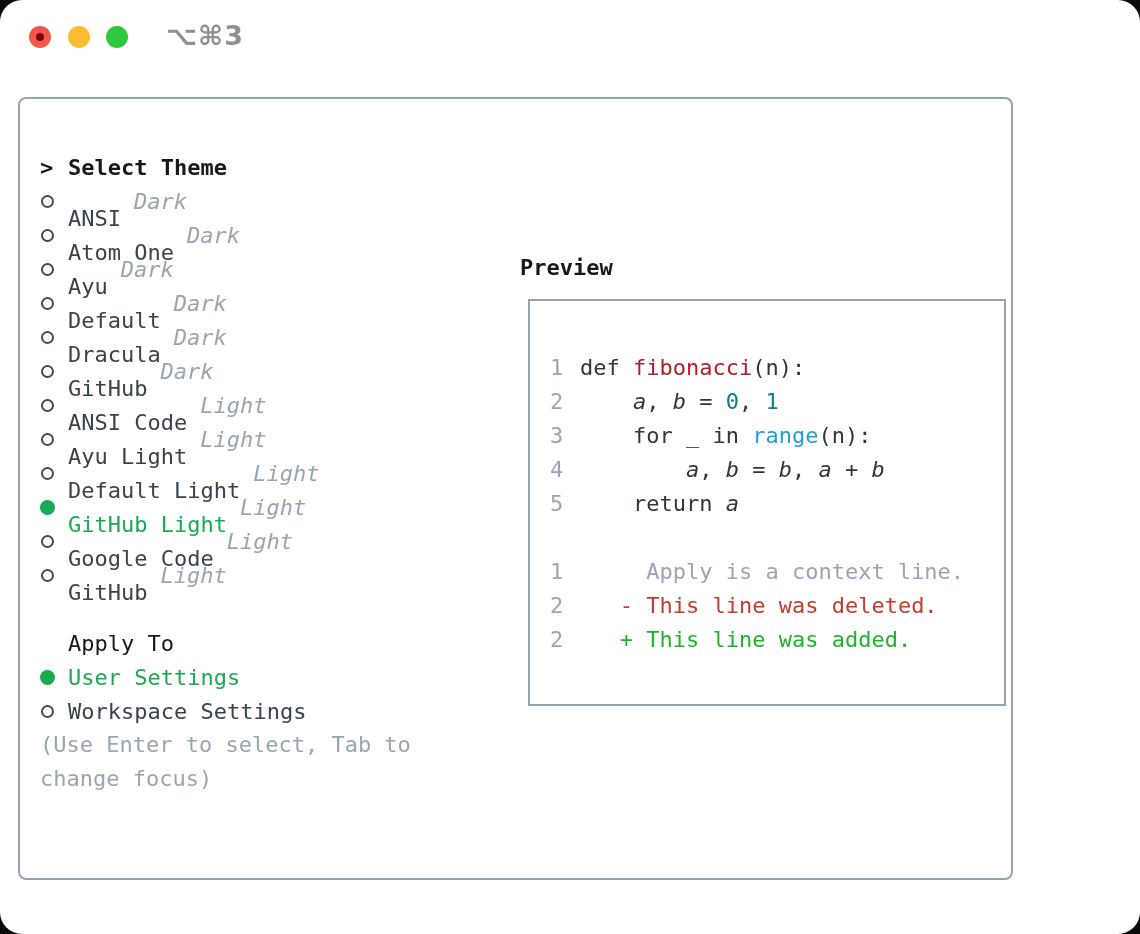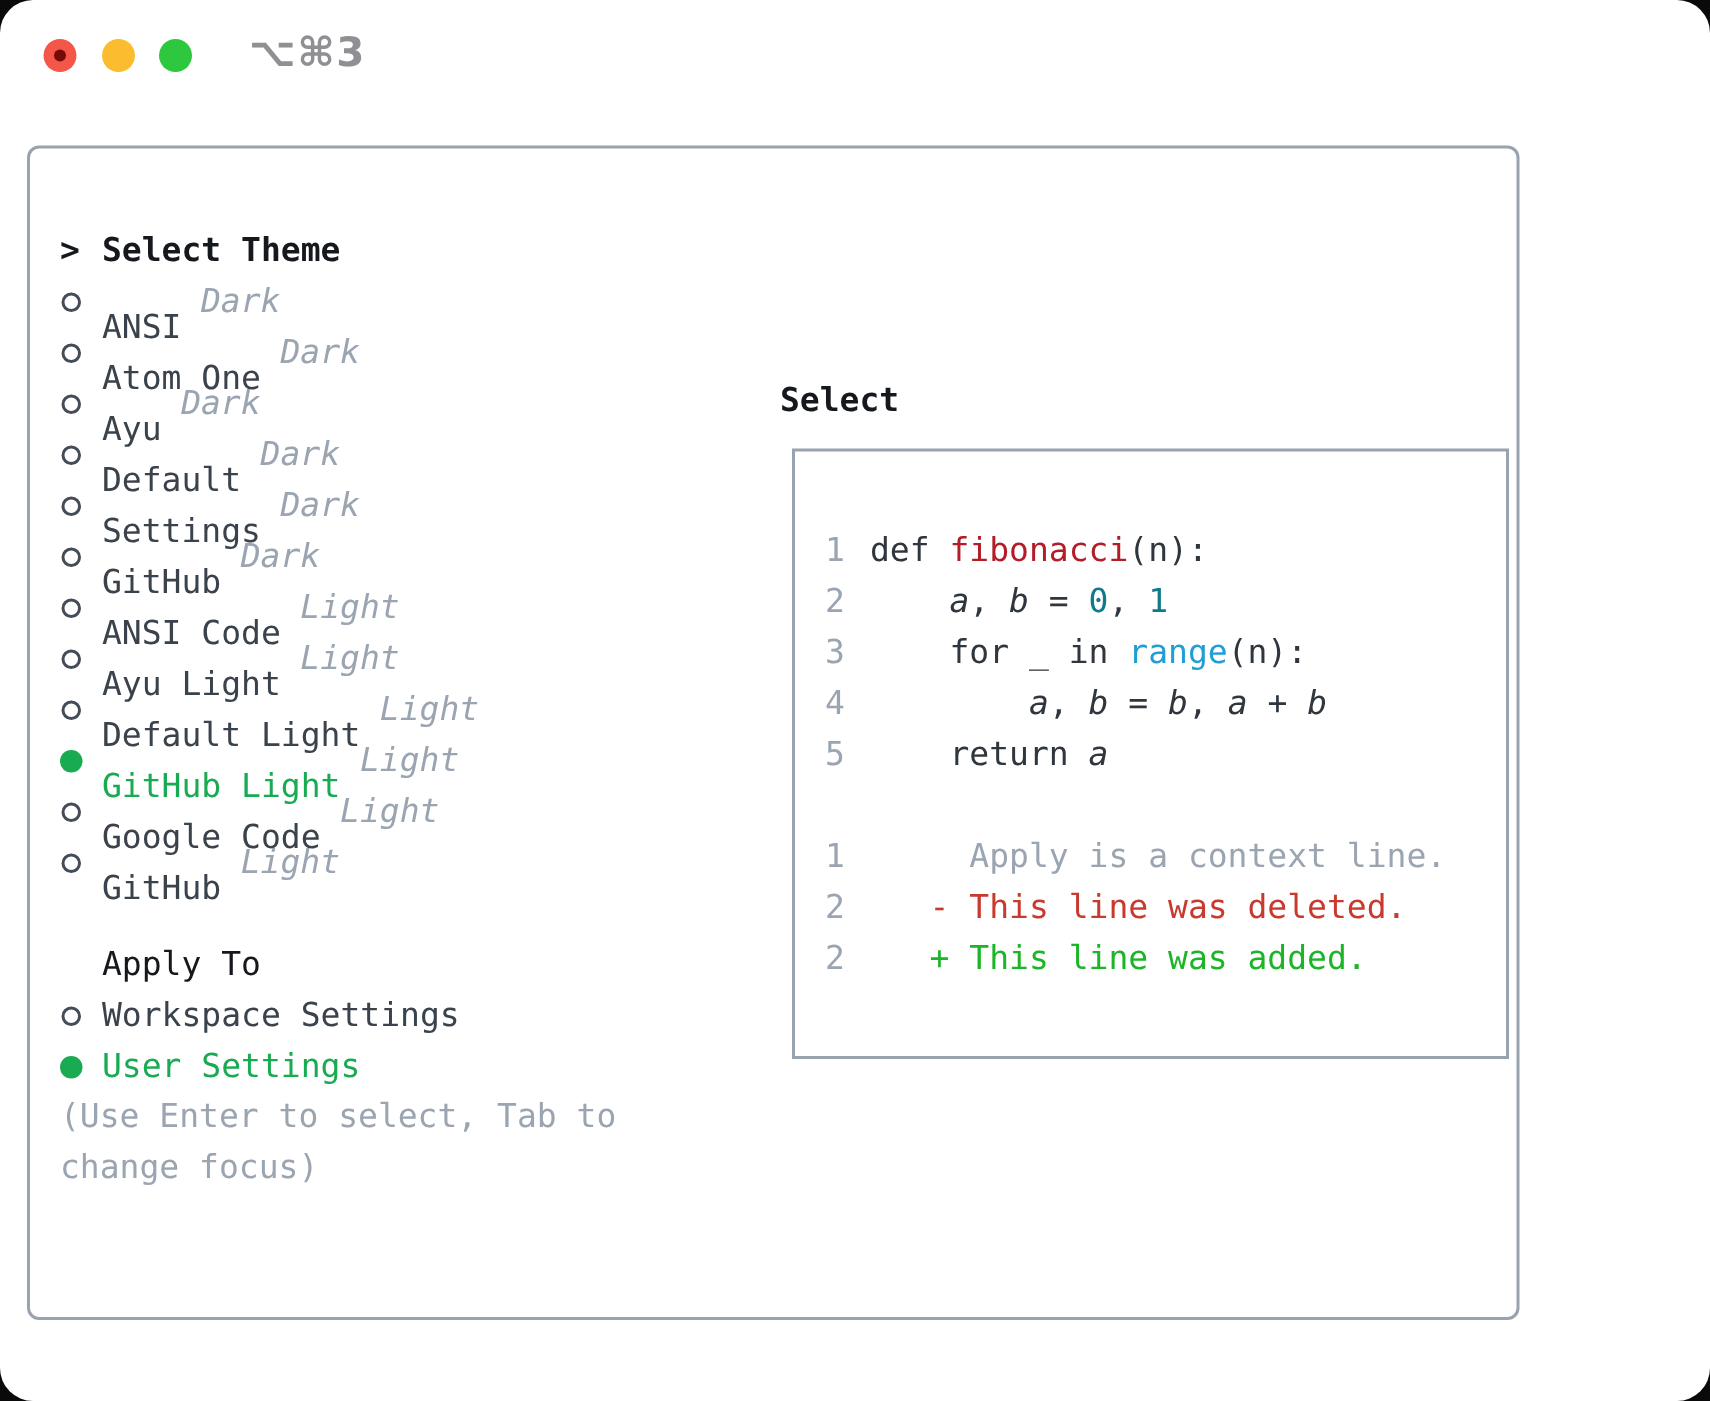--- a/index.html
+++ b/index.html
@@ -96,43 +96,43 @@
     <div class="left-col">
       <div class="row">
         <span class="marker prompt-char">&gt;</span><span class="panel-title">Select Theme</span>
       </div>
 
       <div>
           <div class="row theme-row"><span class="marker"><span class="ring"></span></span><span class="theme-name">ANSI</span><span class="variant">Dark</span></div>
           <div class="row theme-row"><span class="marker"><span class="ring"></span></span><span class="theme-name">Atom One</span><span class="variant">Dark</span></div>
           <div class="row theme-row"><span class="marker"><span class="ring"></span></span><span class="theme-name">Ayu</span><span class="variant">Dark</span></div>
           <div class="row theme-row"><span class="marker"><span class="ring"></span></span><span class="theme-name">Default</span><span class="variant">Dark</span></div>
-          <div class="row theme-row"><span class="marker"><span class="ring"></span></span><span class="theme-name">Settings</span><span class="variant">Dark</span></div>
+          <div class="row theme-row"><span class="marker"><span class="ring"></span></span><span class="theme-name">Dracula</span><span class="variant">Dark</span></div>
           <div class="row theme-row"><span class="marker"><span class="ring"></span></span><span class="theme-name">GitHub</span><span class="variant">Dark</span></div>
           <div class="row theme-row"><span class="marker"><span class="ring"></span></span><span class="theme-name">ANSI Code</span><span class="variant">Light</span></div>
           <div class="row theme-row"><span class="marker"><span class="ring"></span></span><span class="theme-name">Ayu Light</span><span class="variant">Light</span></div>
           <div class="row theme-row"><span class="marker"><span class="ring"></span></span><span class="theme-name">Default Light</span><span class="variant">Light</span></div>
           <div class="row theme-row"><span class="marker"><span class="dot-selected"></span></span><span class="theme-name selected">GitHub Light</span><span class="variant">Light</span></div>
           <div class="row theme-row"><span class="marker"><span class="ring"></span></span><span class="theme-name">Google Code</span><span class="variant">Light</span></div>
           <div class="row theme-row"><span class="marker"><span class="ring"></span></span><span class="theme-name">GitHub</span><span class="variant">Light</span></div>
         </div>
 
       <div class="row apply-title">
         <span class="label-indent">Apply To</span>
       </div>
 
       <div>
+          <div class="row"><span class="marker"><span class="dot-selected"></span></span><span class="apply-label selected">User Settings</span></div>
           <div class="row"><span class="marker"><span class="ring"></span></span><span class="apply-label">Workspace Settings</span></div>
-          <div class="row"><span class="marker"><span class="dot-selected"></span></span><span class="apply-label selected">User Settings</span></div>
         </div>
 
       <div class="hint">(Use Enter to select, Tab to change focus)</div>
     </div>
 
-    <div class="preview-title">Select</div>
+    <div class="preview-title">Preview</div>
     <div class="preview-box">
         <div class="pline"><span class="gutter">1</span><span class="tk-plain">def </span><span class="tk-func">fibonacci</span><span class="tk-plain">(n):</span></div>
         <div class="pline"><span class="gutter">2</span><span class="tk-plain">    </span><span class="tk-var">a</span><span class="tk-plain">, </span><span class="tk-var">b</span><span class="tk-plain"> = </span><span class="tk-num">0</span><span class="tk-plain">, </span><span class="tk-num">1</span></div>
         <div class="pline"><span class="gutter">3</span><span class="tk-plain">    for _ in </span><span class="tk-builtin">range</span><span class="tk-plain">(n):</span></div>
         <div class="pline"><span class="gutter">4</span><span class="tk-plain">        </span><span class="tk-var">a</span><span class="tk-plain">, </span><span class="tk-var">b</span><span class="tk-plain"> = </span><span class="tk-var">b</span><span class="tk-plain">, </span><span class="tk-var">a</span><span class="tk-plain"> + </span><span class="tk-var">b</span></div>
         <div class="pline"><span class="gutter">5</span><span class="tk-plain">    return </span><span class="tk-var">a</span></div>
         <div class="pline"><span class="gutter"></span></div>
         <div class="pline"><span class="gutter">1</span><span class="tk-context">     Apply is a context line.</span></div>
         <div class="pline"><span class="gutter">2</span><span class="tk-del">   - This line was deleted.</span></div>
         <div class="pline"><span class="gutter">2</span><span class="tk-add">   + This line was added.</span></div>

